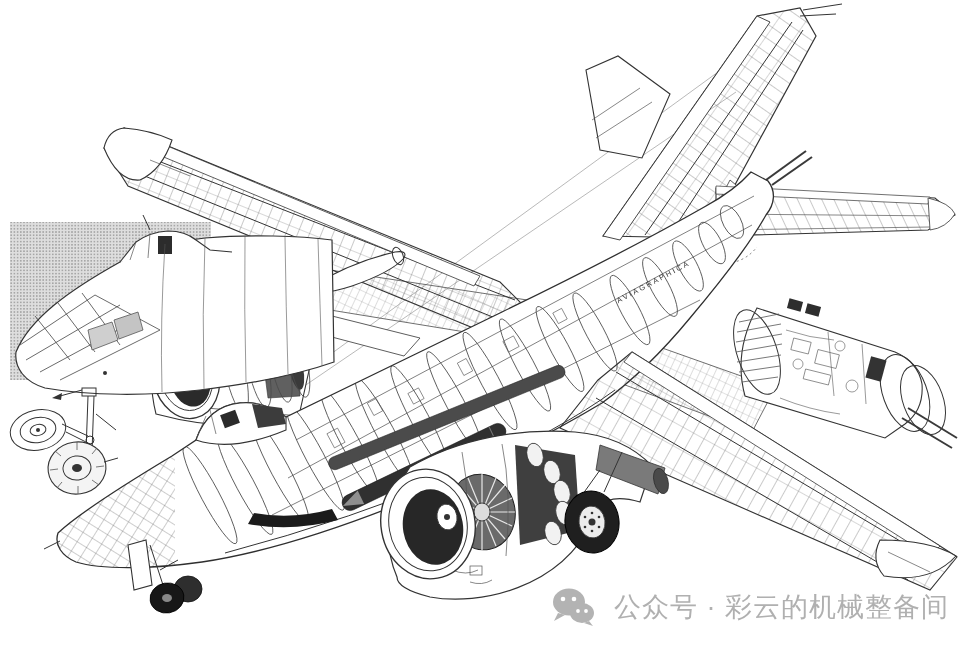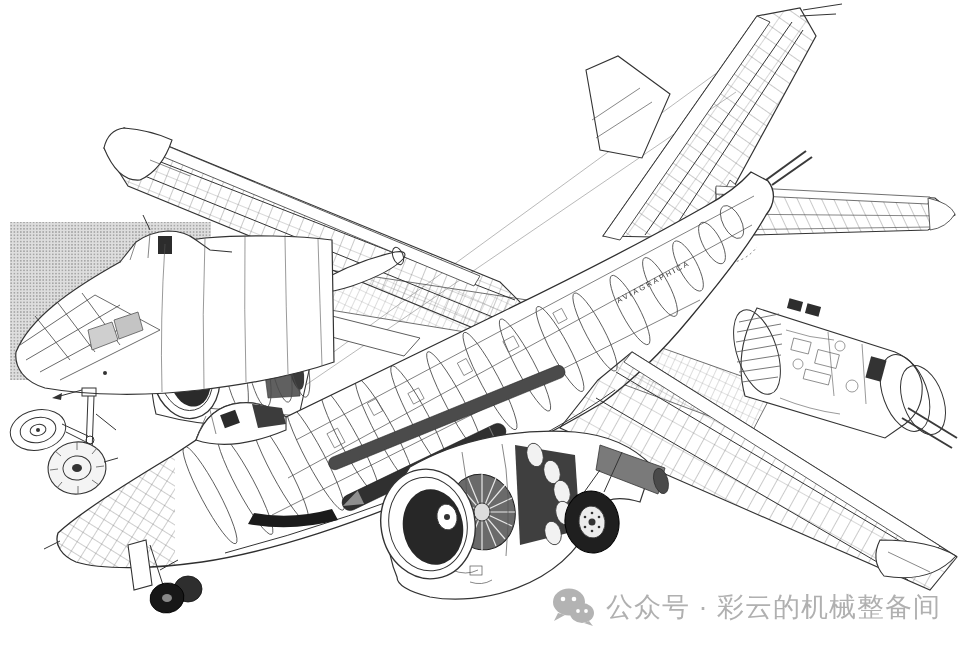--- a/index.html
+++ b/index.html
@@ -5,21 +5,21 @@
   html,body{margin:0;padding:0;background:#ffffff;}
   .stage{position:relative;width:960px;height:649px;background:#ffffff;overflow:hidden;
          font-family:"Liberation Sans",sans-serif;}
   svg{position:absolute;left:0;top:0;}
   .ln{stroke:#333;fill:none;stroke-width:1;}
   .ln-f{stroke:#555;fill:none;stroke-width:.7;}
   .wh{fill:#fff;stroke:#333;stroke-width:1.1;}
   .signature{position:absolute;left:615px;top:297px;color:#3c3c3c;font-size:7.5px;
              letter-spacing:2.2px;transform:rotate(-28deg);transform-origin:left top;
              white-space:nowrap;}
-  .watermark{position:absolute;left:549px;top:587px;display:flex;align-items:center;gap:9px;
+  .watermark{position:absolute;left:549px;top:587px;display:flex;align-items:center;gap:17px;
              color:#b0b0b0;font-size:27px;letter-spacing:1px;white-space:nowrap;}
   .watermark svg{position:static;flex:0 0 auto;}
 </style>
 </head>
 <body>
 
 <div class="stage">
 <svg width="960" height="649" viewBox="0 0 960 649">
 <defs>
   <pattern id="dots" width="3.2" height="3.2" patternUnits="userSpaceOnUse">

